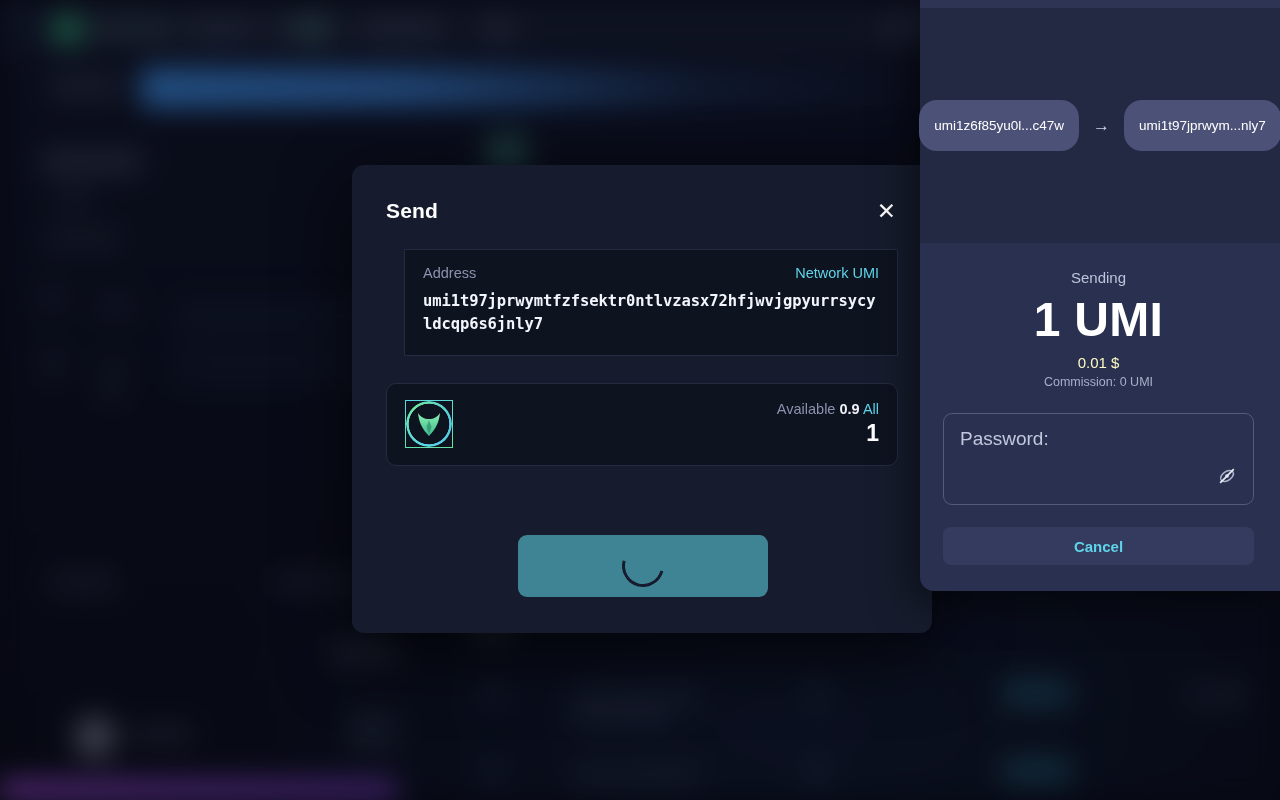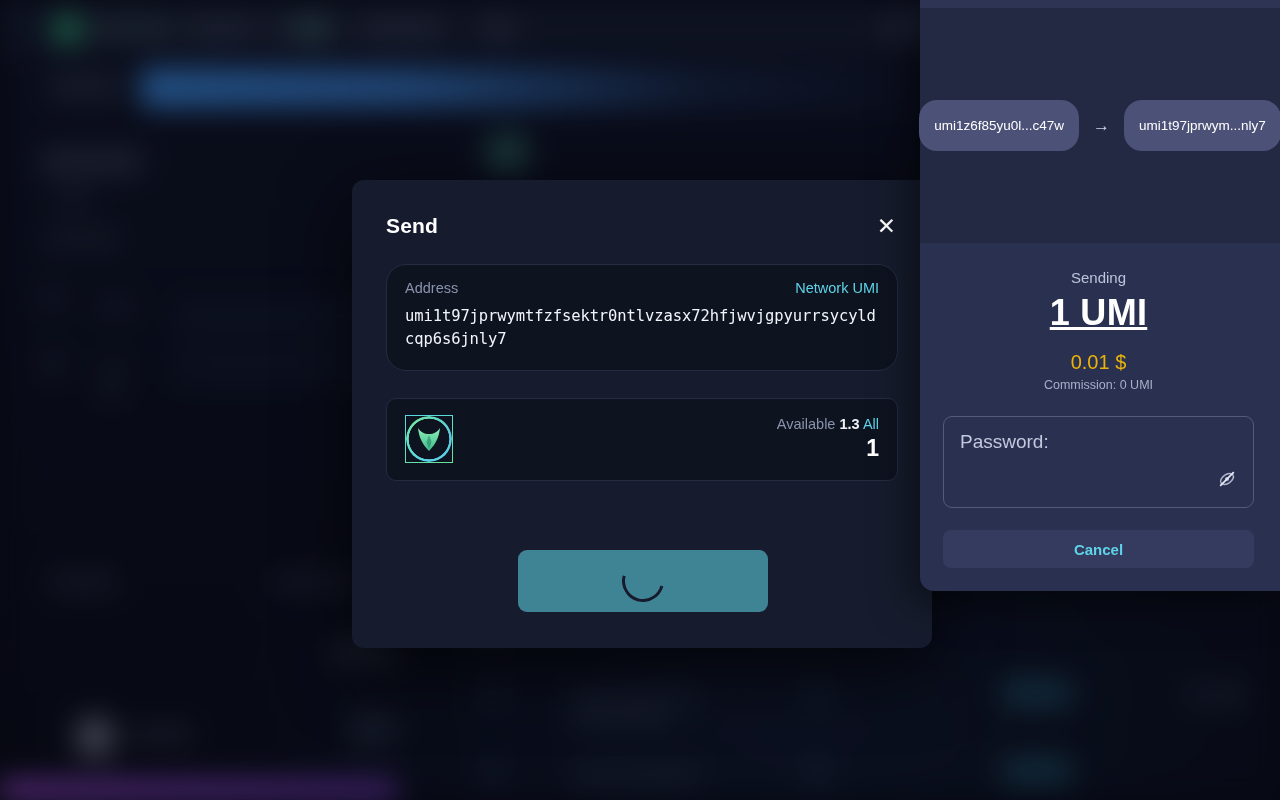--- a/index.html
+++ b/index.html
@@ -89,45 +89,45 @@
     position:absolute; left:0; top:780px; width:398px; height:20px;
     background:linear-gradient(90deg,#7c3aa8,#5a2f96);
     border-radius:0 8px 8px 0;
   }
 
   
   .overlay { position:absolute; inset:0; background:rgba(5,8,16,.30); }
 
   
   .modal {
-    position:absolute; left:352px; top:180px; width:580px; height:468px;
+    position:absolute; left:352px; top:165px; width:580px; height:468px;
     background:#161c2d; border-radius:12px;
     box-shadow:0 24px 70px rgba(0,0,0,.62);
   }
   .modal-head {
     display:flex; align-items:center; justify-content:space-between;
     padding:34px 34px 0 34px;
   }
   .modal-title { font-size:21px; font-weight:bold; color:#ffffff; letter-spacing:.2px; }
   .modal-close {
     font-size:23px; color:#ffffff; line-height:1; cursor:pointer;
     background:none; border:none; font-family:"Liberation Sans",sans-serif;
     padding:0 2px;
   }
   .field-card {
-    margin:26px 34px 0 34px; background:#0e1320;
-    border:1px solid #252c42; border-radius:20px;
+    margin:26px 34px 0 52px; background:#0e1320;
+    border:1px solid #252c42; border-radius:1px;
     padding:15px 18px 18px 18px;
   }
   .field-top { display:flex; justify-content:space-between; align-items:center; }
   .field-label { font-size:14.5px; color:#8a93ad; }
   .field-network { font-size:14.5px; color:#5fd4e8; }
   .addr-value {
     margin-top:9px; font-family:"DejaVu Sans Mono", monospace;
-    font-size:15.5px; font-weight:normal; color:#f2f5fb;
+    font-size:15.5px; font-weight:bold; color:#f2f5fb;
     line-height:1.5; letter-spacing:-.1px; word-break:break-all;
   }
   .amount-card {
     margin:27px 34px 0 34px; background:#0e1320;
     border:1px solid #252c42; border-radius:10px;
     height:83px; padding:0 18px;
     display:flex; align-items:center; justify-content:space-between;
   }
   .coin {
     width:48px; height:48px; border-radius:50%;
@@ -171,22 +171,22 @@
     display:flex; align-items:center; justify-content:center; gap:14px;
     padding:0 16px;
   }
   .chip {
     background:#4c5177; color:#ffffff; font-size:13.5px;
     padding:18px 15px; border-radius:18px; white-space:nowrap;
   }
   .chip-arrow { color:#cfd4e6; font-size:17px; }
   .panel-body { padding:26px 24px 0 21px; text-align:center; }
   .sending-label { font-size:15px; color:#bcc3da; }
-  .sending-amount { font-size:36px; font-weight:bold; color:#ffffff; margin-top:6px; letter-spacing:.3px;text-decoration:underline; }
-  .sending-fiat { font-size:20px; color:#eab308; margin-top:17px; }
+  .sending-amount { font-size:48px; font-weight:bold; color:#ffffff; margin-top:6px; letter-spacing:.3px; }
+  .sending-fiat { font-size:15px; color:#fef9c3; margin-top:7px; }
   .sending-comm { font-size:12.5px; color:#a7afc9; margin-top:4px; }
   .pwd-box {
     margin:24px 2px 0 2px; height:92px; border:1px solid #545a7c;
     border-radius:9px; position:relative; text-align:left;
     padding:14px 16px; cursor:text;
   }
   .pwd-label { font-size:19px; color:#c2c8dd; }
   .eye-icon { position:absolute; right:16px; bottom:14px; cursor:pointer; }
   .panel-actions { display:flex; gap:14px; margin:22px 2px 0 2px; }
   .btn {
@@ -272,21 +272,21 @@
               <stop offset="100%" stop-color="#3fb98c"></stop>
             </linearGradient>
           </defs>
           <path d="M2 3 C3 12, 6 19, 13 26 C20 19, 23 12, 24 3 C21 7, 18 9, 13 9 C8 9, 5 7, 2 3 Z" fill="url(#ug)"></path>
           <path d="M13 10 L10.5 17 L13 24 L15.5 17 Z" fill="#1d7a5c" opacity=".55"></path>
         </svg>
       </div>
       <div class="amount-right">
         <div class="avail-line">
           <span>Available</span>
-          <b>1.3</b>
+          <b>0.9</b>
           <span class="avail-all">All</span>
         </div>
         <div class="amount-value">1</div>
       </div>
     </div>
 
     <button class="submit-btn">
       <span class="spinner"></span>
       <span></span>
     </button>

